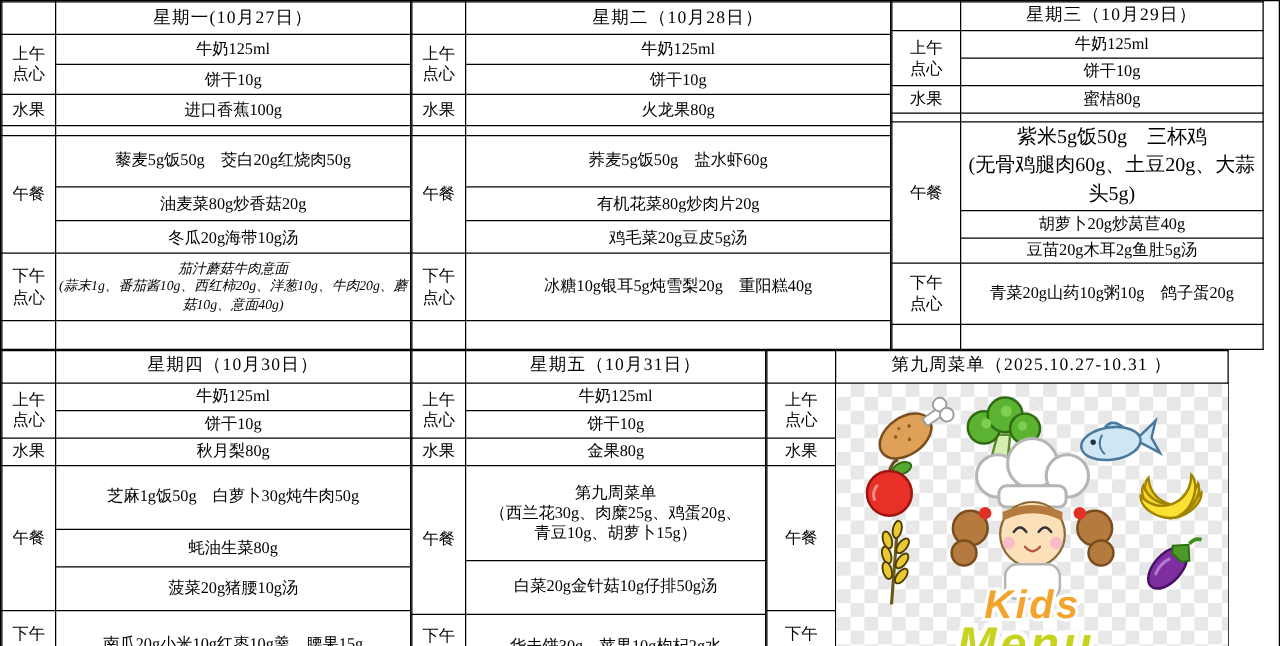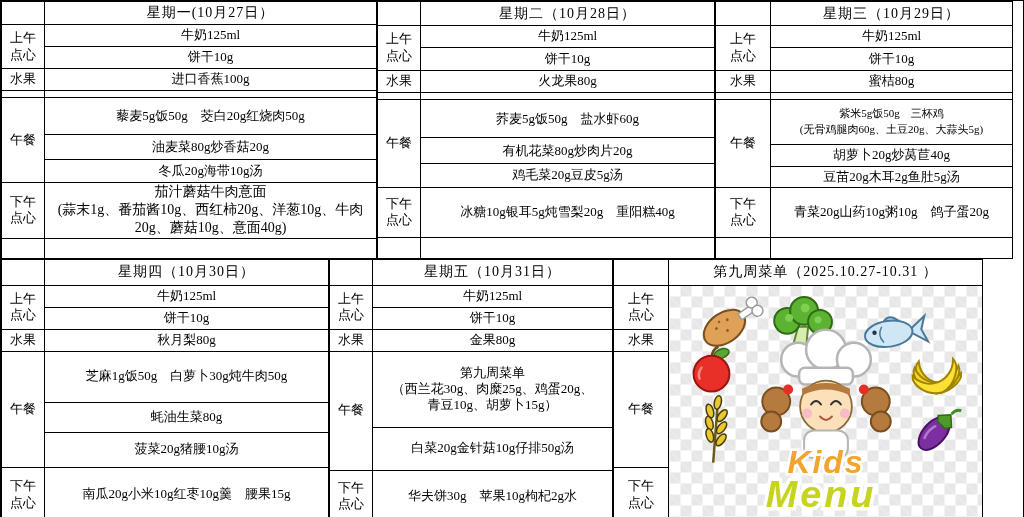--- a/index.html
+++ b/index.html
@@ -3,43 +3,43 @@
 <meta charset="utf-8">
 <style>
   html,body{margin:0;padding:0;background:#fff;}
   body{font-family:"Liberation Serif","DejaVu Serif",serif;color:#000;}
   .page{width:1022px;border:1px solid #000;background:#fff;}
   .half{display:flex;align-items:stretch;}
   table.block{border-collapse:collapse;table-layout:fixed;flex:0 0 auto;}
   td{border:1px solid #000;text-align:center;vertical-align:middle;
      font-size:13px;line-height:1.25;white-space:pre-line;padding:0 2px;overflow:hidden;}
   .hd{font-size:14px;letter-spacing:1px;}
-  .sm{font-size:14px;line-height:1.3;}
-  .md{font-size:11px;line-height:1.45;}
+  .sm{font-size:11px;line-height:1.3;font-style:italic;}
+  .md{font-size:16px;line-height:1.45;}
   .r7{height:7px;}  .r20{height:20px;padding-left:28px;} .r22{height:22px;} .r23{height:23px;}
   .r25{height:25px;} .r26{height:26px;margin-top:32px;} .r30{height:30px;padding-left:28px;} .r35{height:35px;}
   .r37{height:37px;} .r43{height:43px;} .r44{height:44px;} .r49{height:49px;}
   .r51{height:51px;} .r52{height:52px;} .r55{height:55px;} .r76{height:76px;}
   .r116{height:116px;}
   td.img-cell{padding:6px;position:relative;background-color:#fff;
     background-image:
       linear-gradient(45deg,#e7e7e7 25%,transparent 25%,transparent 75%,#e7e7e7 75%),
       linear-gradient(45deg,#e7e7e7 25%,transparent 25%,transparent 75%,#e7e7e7 75%);
     background-size:22px 22px;background-position:0 0,11px 11px;}
   svg.illu{position:absolute;inset:0;width:100%;height:100%;display:block;}
   .kids-word{font-family:"Liberation Sans","DejaVu Sans",sans-serif;font-weight:bold;font-style:italic;}
 </style>
 </head>
 <body>
 
 <div class="page">
 
   <div class="half">
 
-    <table class="block" style="width:376px">
+    <table class="block" style="width:328px">
       <colgroup>
           <col style="width:43px">
           <col>
         </colgroup>
       <tbody>
           <tr class="r23">
             <td></td>
         <td class="hd">星期一(10月27日）</td>
           </tr>
       <tr class="r22">
@@ -74,21 +74,21 @@
         <td class="sm">茄汁蘑菇牛肉意面
 (蒜末1g、番茄酱10g、西红柿20g、洋葱10g、牛肉20g、蘑菇10g、意面40g)</td>
           </tr>
       <tr class="r20">
             <td></td>
             <td></td>
           </tr>
     </tbody>
       </table>
 
-    <table class="block" style="width:338px">
+    <table class="block" style="width:384px">
       <colgroup>
           <col style="width:43px">
           <col>
         </colgroup>
       <tbody>
           <tr class="r23">
             <td></td>
         <td class="hd">星期二（10月28日）</td>
           </tr>
       <tr class="r22">

